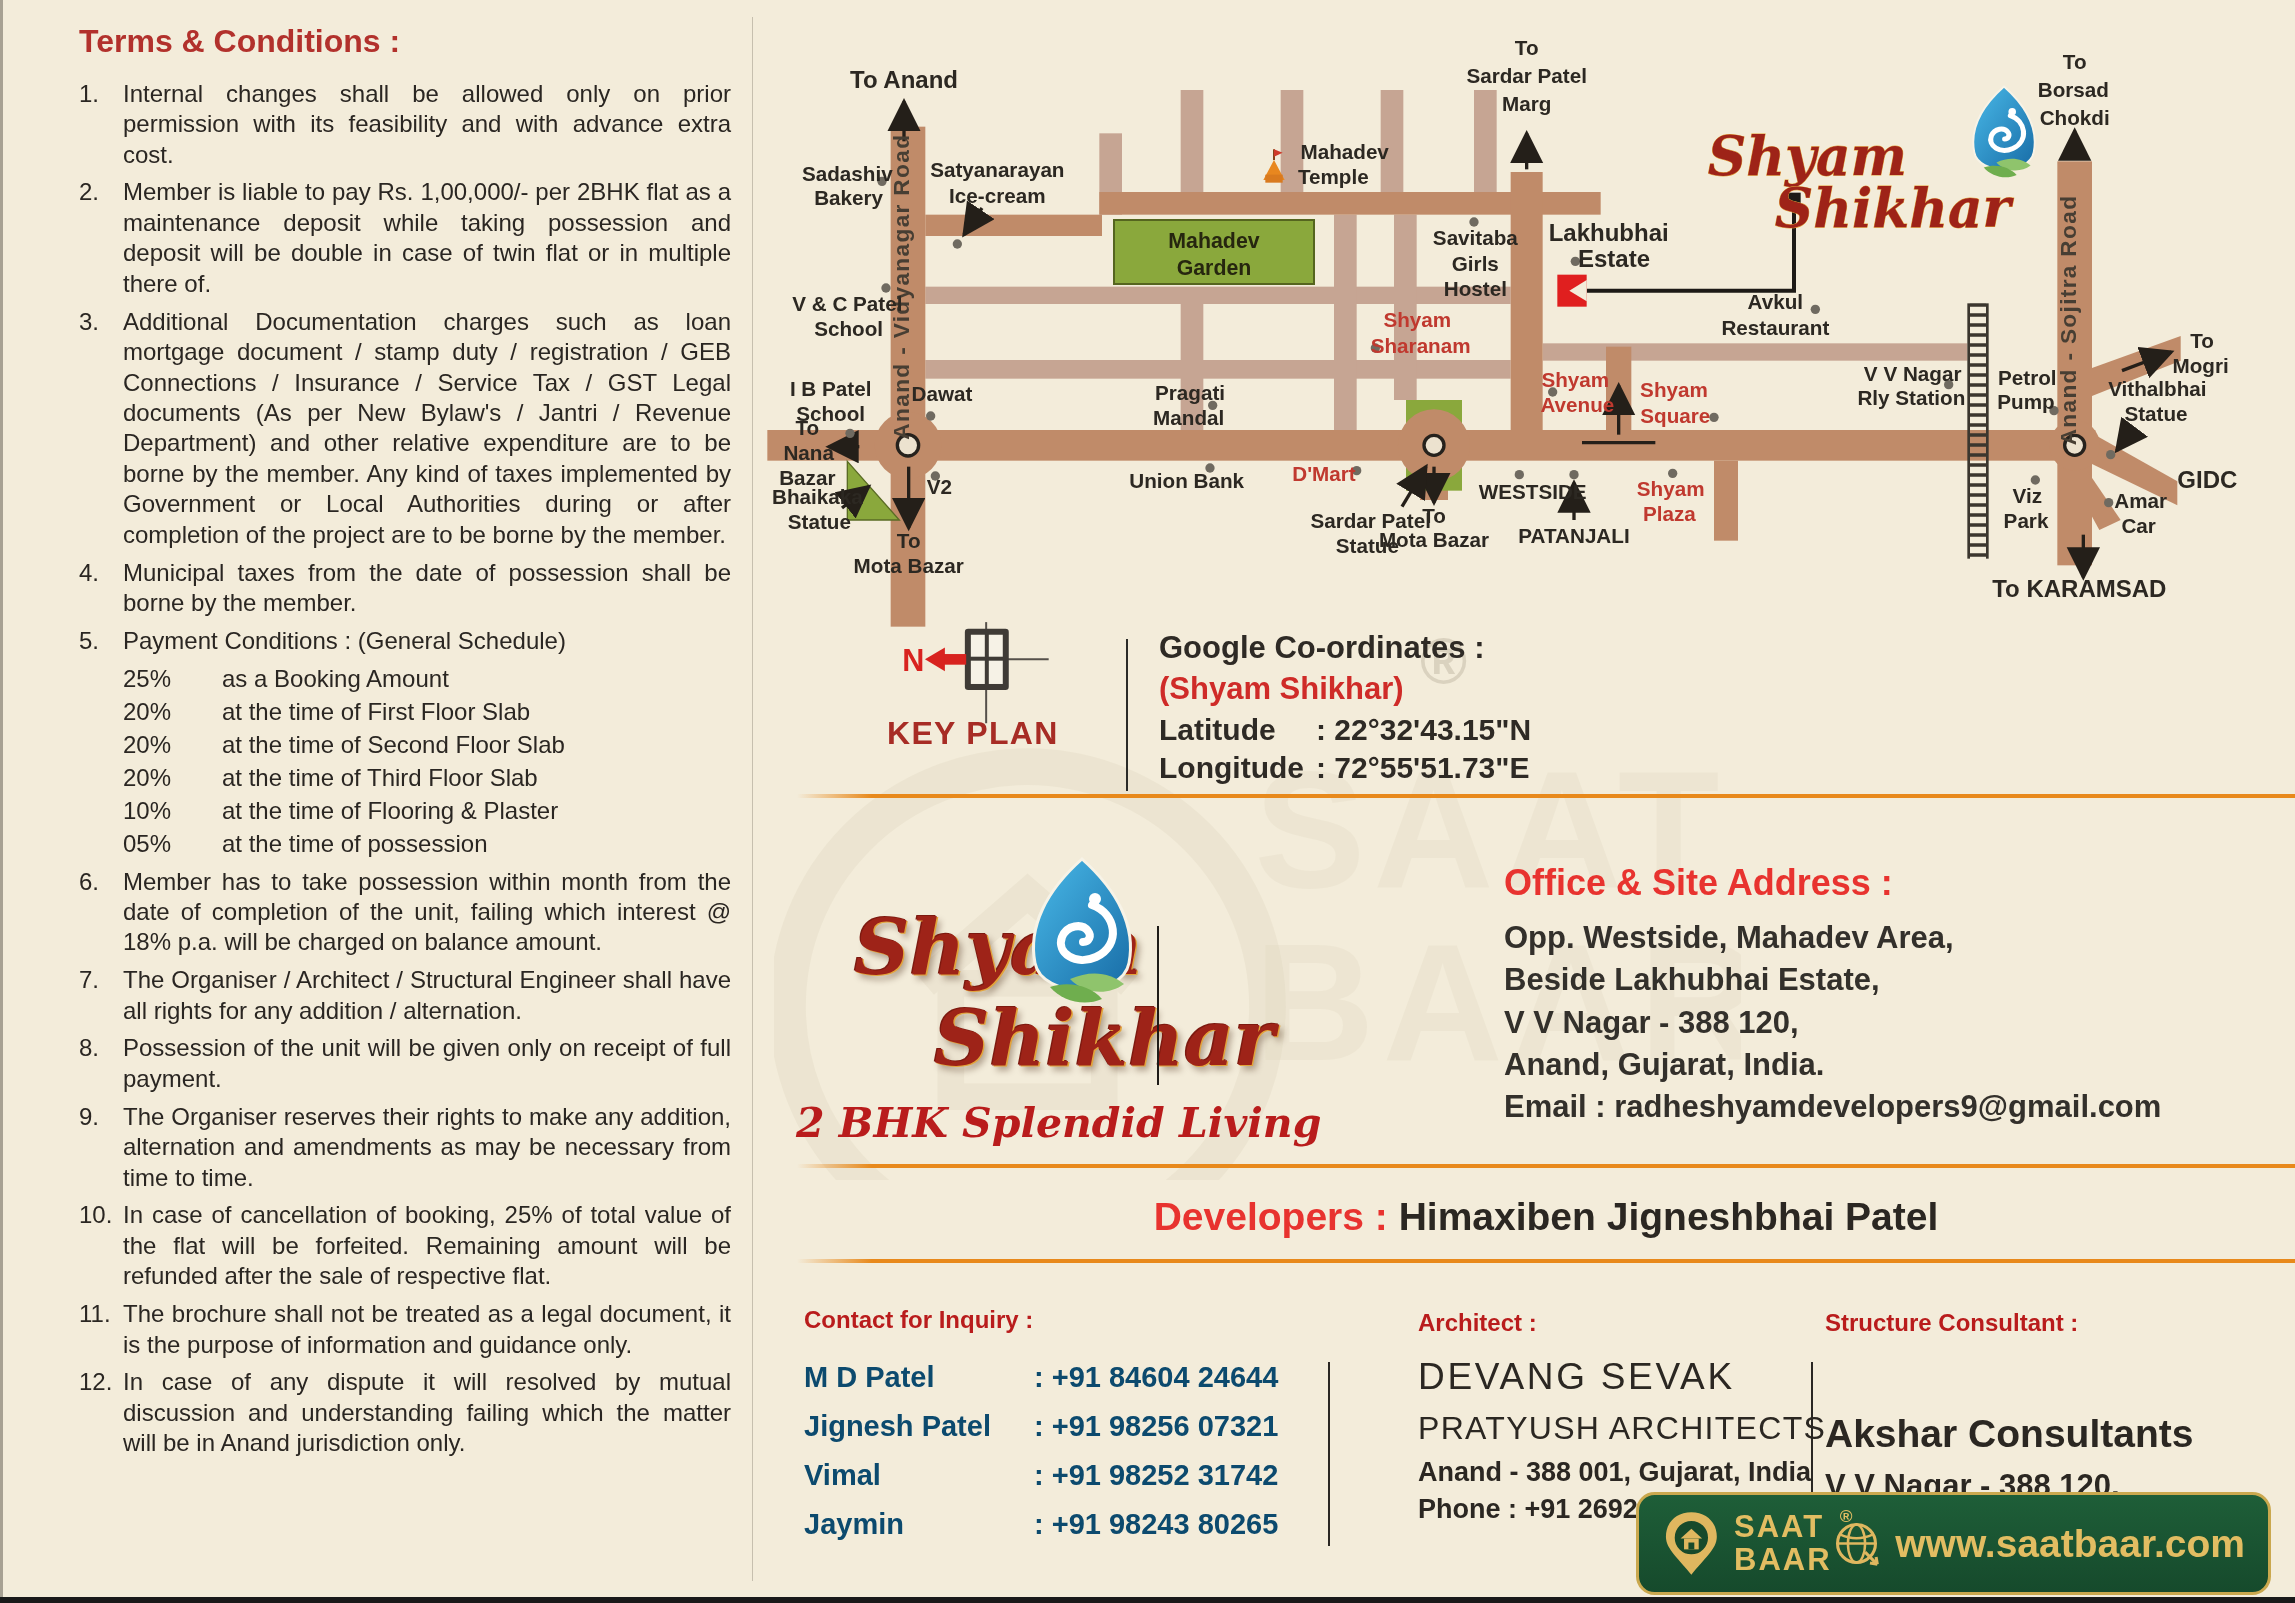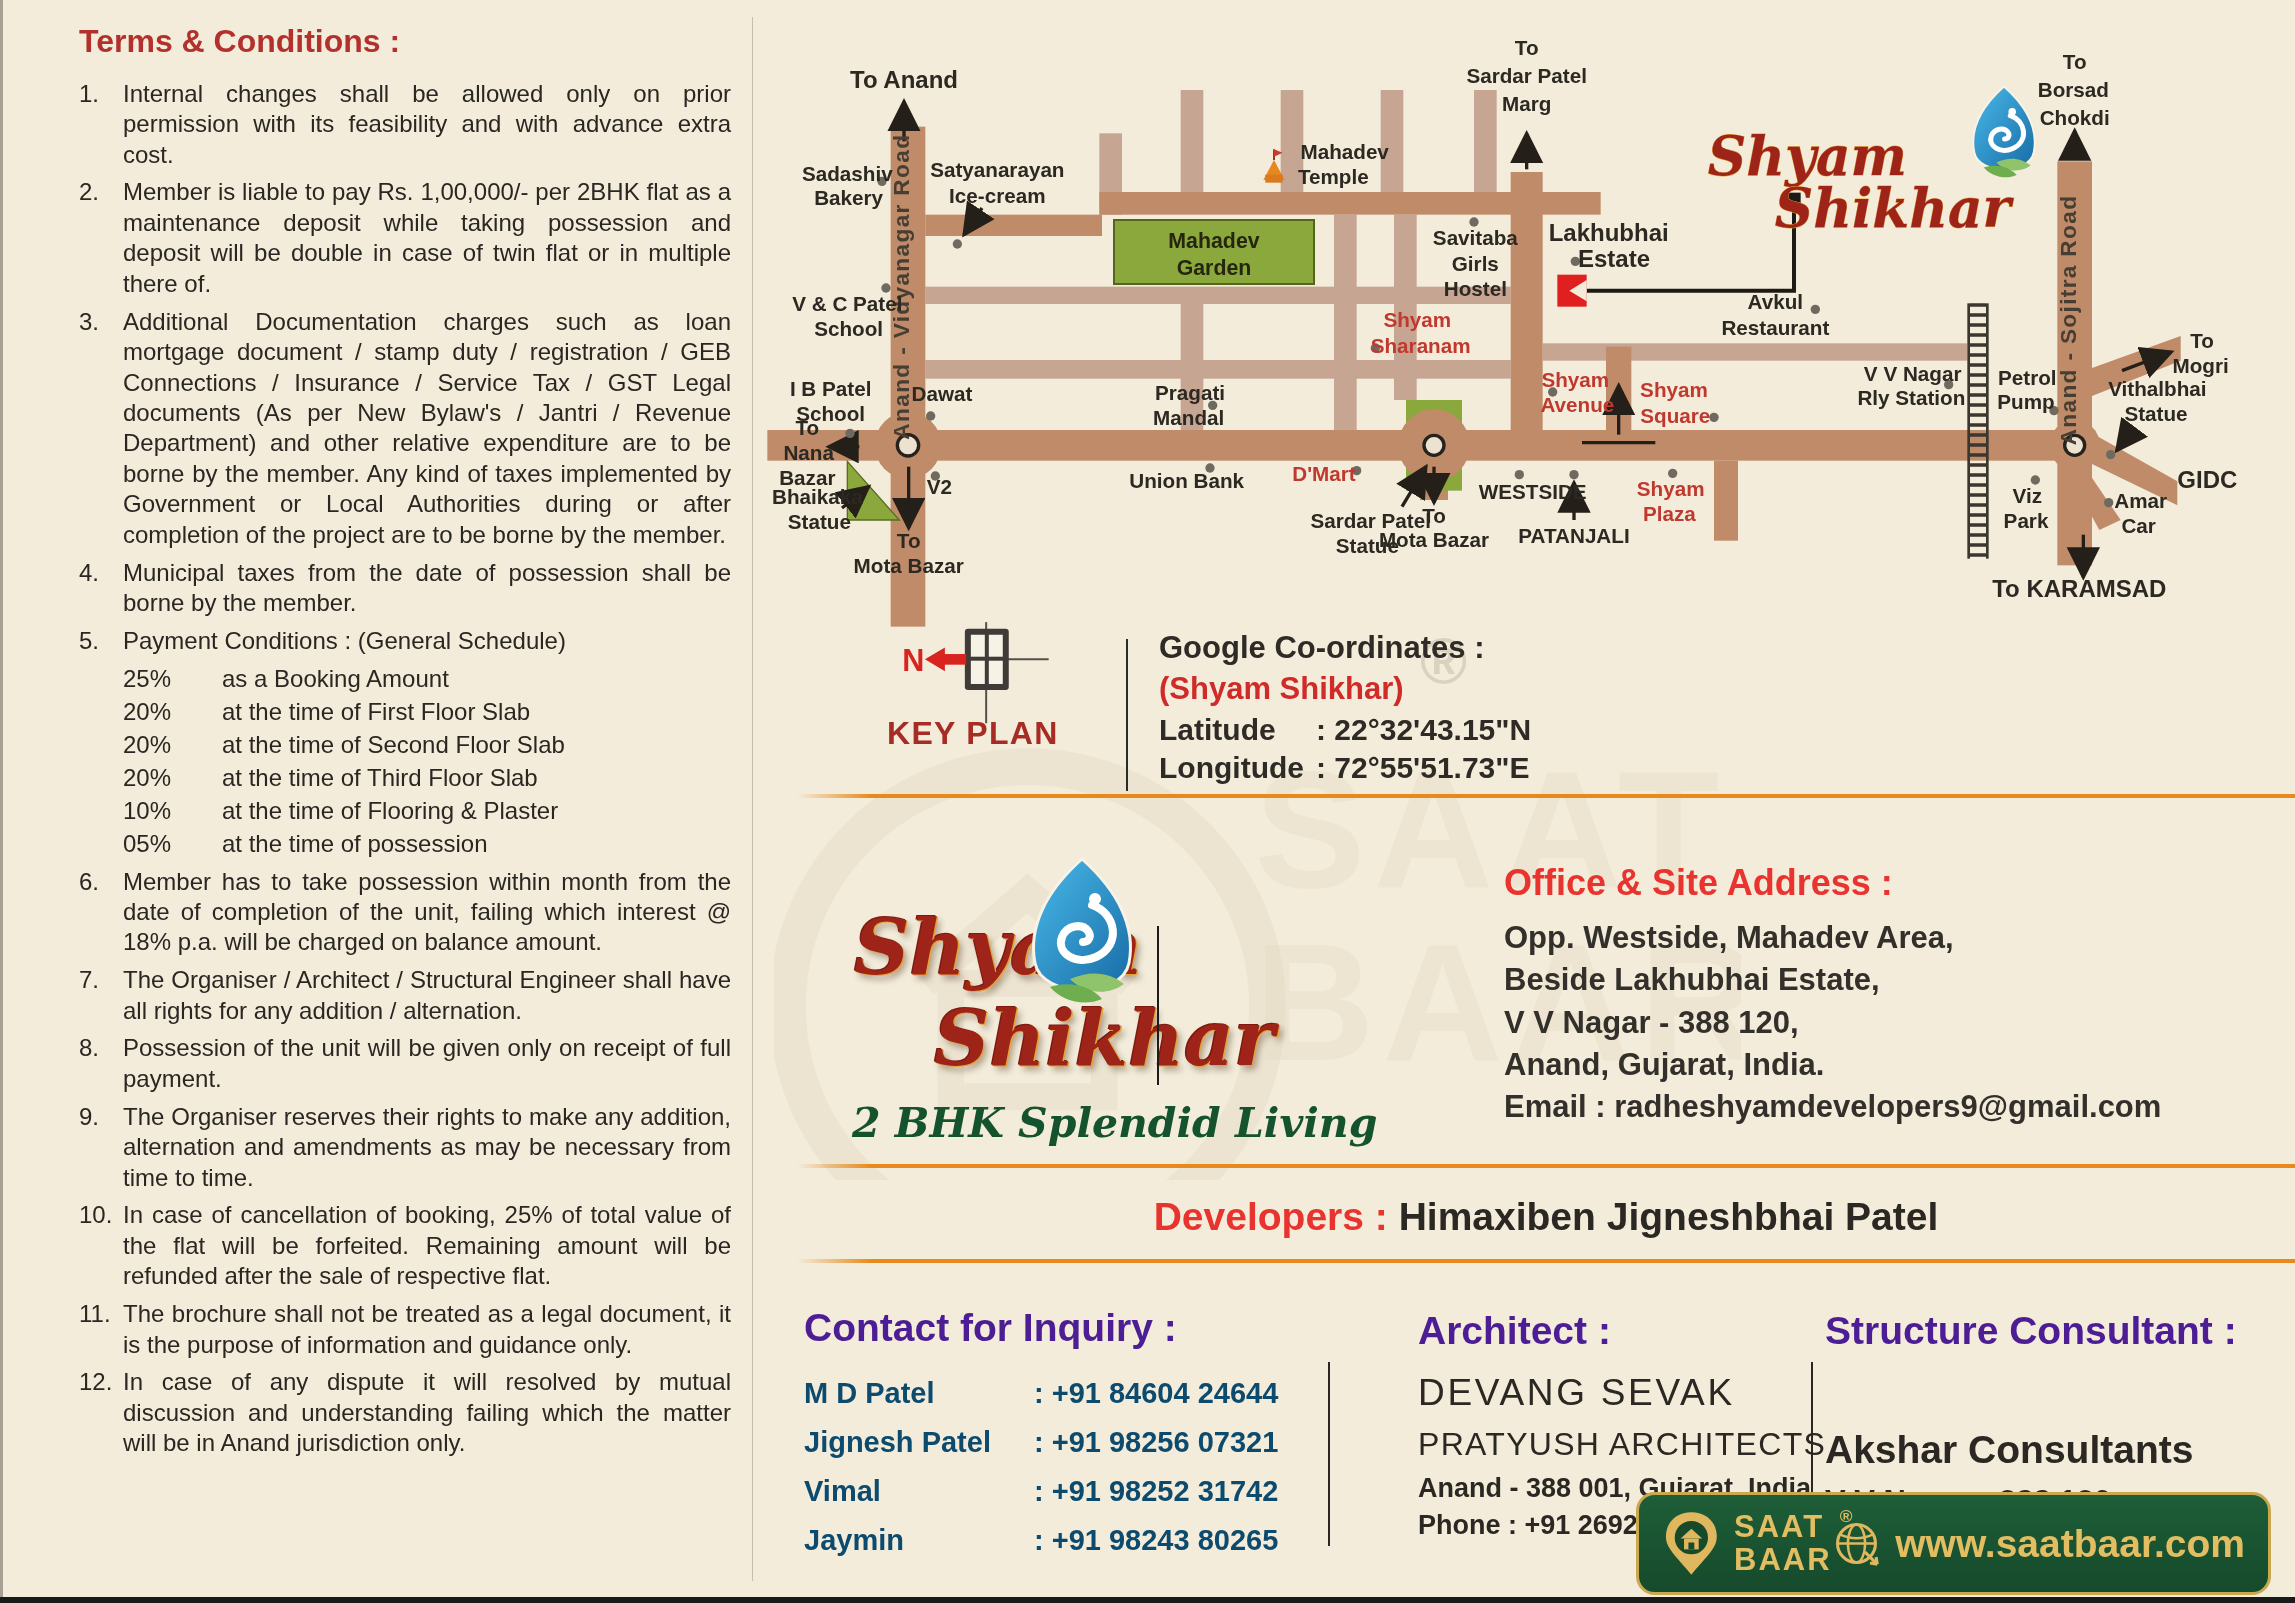--- a/index.html
+++ b/index.html
@@ -36,32 +36,32 @@
   
   .wm{position:absolute;left:774px;top:620px;pointer-events:none;}
   .wm-reg{position:absolute;left:1420px;top:624px;font-size:64px;font-weight:700;color:#dad2bf;}
   
   .hdiv{position:absolute;left:797px;width:1498px;height:4px;
         background:linear-gradient(90deg,rgba(232,137,27,0) 0%,#e8891b 5%,#e8891b 100%);}
   
   .fancy{position:absolute;font:italic 700 77px "DejaVu Serif",serif;color:#9e2318;
          text-shadow:1.3px 1.3px 0 #e3a43b,-1.3px -1.3px 0 #7d1a10,4px 5.3px 6.7px rgba(60,30,10,.35);}
   .logo-vline{position:absolute;left:1157px;top:926px;width:2px;height:159px;background:#1f1c18;}
-  .tagline{position:absolute;left:852px;top:1099px;font:italic 700 41px "DejaVu Serif",serif;color:#14532d;}
+  .tagline{position:absolute;left:796px;top:1099px;font:italic 700 41px "DejaVu Serif",serif;color:#b91c1c;}
   
   .addr{position:absolute;left:1504px;top:862px;color:#33302b;}
   .addr-title{font-size:36px;font-weight:700;color:#e8332f;margin-bottom:13.3px;}
   .addr-line{font-size:31px;font-weight:700;line-height:1.36;}
   
   .devline{position:absolute;left:797px;top:1195px;width:1498px;text-align:center;font-size:39px;font-weight:700;}
   .devline .lbl{color:#e8332f;}
   .devline .nm{color:#2b2722;}
   
   .contact{position:absolute;left:804px;top:1306px;width:514px;}
-  .blk-title{font-size:39px;font-weight:700;color:#4c1d95;}
+  .blk-title{font-size:24px;font-weight:700;color:#b91c1c;}
   .c-row{display:flex;font-size:29px;font-weight:700;color:#0c4a6e;margin-top:16px;}
   .c-name{width:230px;flex:none;}
   .vline-b1{position:absolute;left:1328px;top:1362px;width:2px;height:184px;background:#2a2723;}
   .vline-b2{position:absolute;left:1811px;top:1362px;width:2px;height:184px;background:#2a2723;}
   .architect{position:absolute;left:1418px;top:1309px;color:#2b2722;}
   .arch-person{font-size:37px;font-weight:400;letter-spacing:2.7px;margin-top:18.7px;}
   .arch-firm{font-size:32px;font-weight:400;letter-spacing:1.3px;margin-top:12px;}
   .arch-addr{font-size:27px;font-weight:700;margin-top:10.7px;}
   .arch-phone{font-size:27px;font-weight:700;margin-top:5.3px;}
   .structure{position:absolute;left:1825px;top:1309px;color:#2b2722;}

